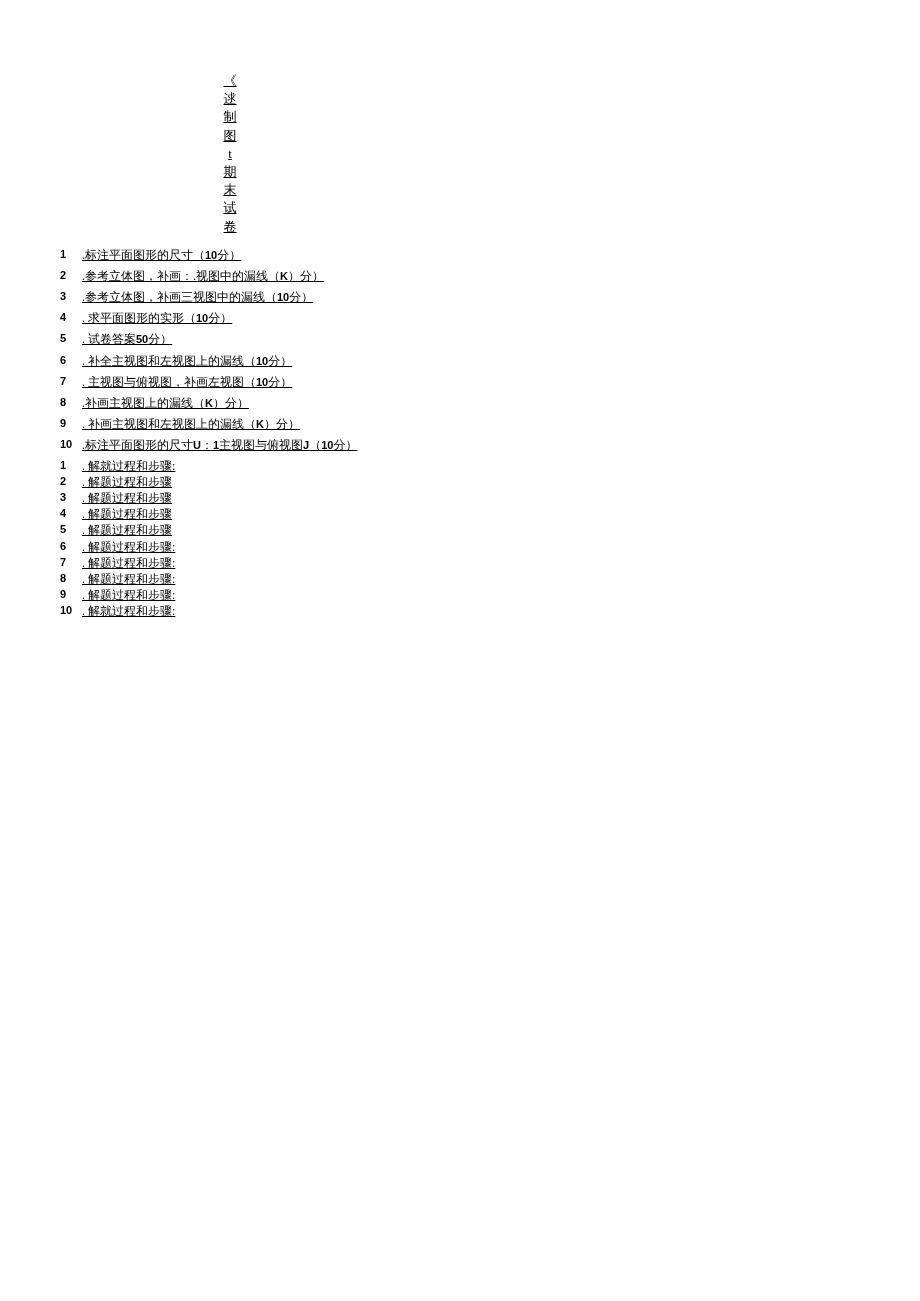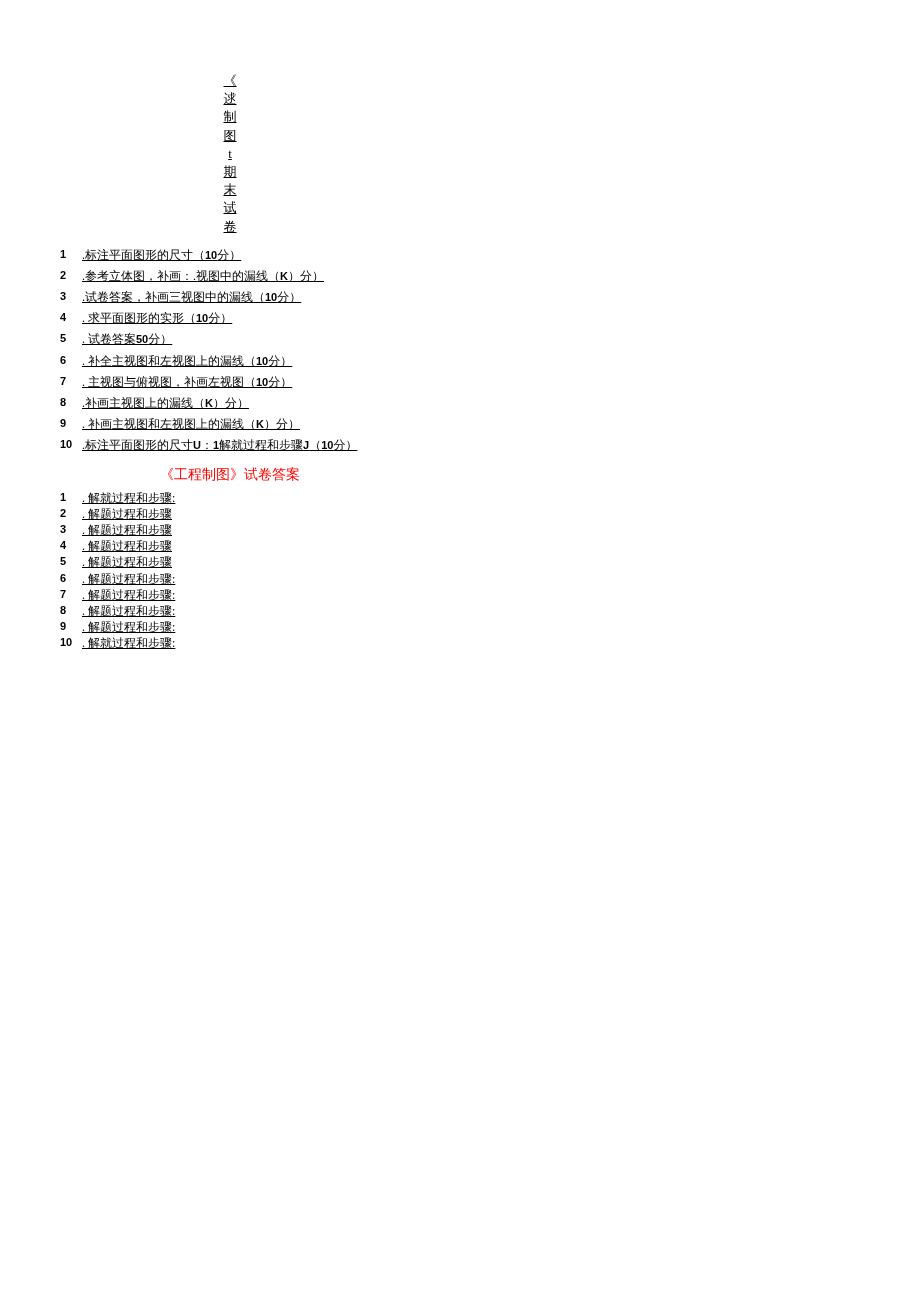--- a/index.html
+++ b/index.html
@@ -99,21 +99,21 @@
     <div class="q-row">
       <span class="q-num">1</span>
       <span class="q-text"><span>.标注平面图形的尺寸（</span><span class="bold-latin">10</span><span>分）</span></span>
     </div>
     <div class="q-row">
       <span class="q-num">2</span>
       <span class="q-text"><span>.参考立体图，补画：.视图中的漏线（</span><span class="bold-latin">K</span><span>）分）</span></span>
     </div>
     <div class="q-row">
       <span class="q-num">3</span>
-      <span class="q-text"><span>.试卷答案，补画三视图中的漏线（</span><span class="bold-latin">10</span><span>分）</span></span>
+      <span class="q-text"><span>.参考立体图，补画三视图中的漏线（</span><span class="bold-latin">10</span><span>分）</span></span>
     </div>
     <div class="q-row">
       <span class="q-num">4</span>
       <span class="q-text"><span>  . 求平面图形的实形（</span><span class="bold-latin">10</span><span>分）</span></span>
     </div>
     <div class="q-row">
       <span class="q-num">5</span>
       <span class="q-text"><span>  . 试卷答案</span><span class="bold-latin">50</span><span>分）</span></span>
     </div>
     <div class="q-row">
@@ -127,25 +127,24 @@
     <div class="q-row">
       <span class="q-num">8</span>
       <span class="q-text"><span>.补画主视图上的漏线（</span><span class="bold-latin">K</span><span>）分）</span></span>
     </div>
     <div class="q-row">
       <span class="q-num">9</span>
       <span class="q-text"><span>  . 补画主视图和左视图上的漏线（</span><span class="bold-latin">K</span><span>）分）</span></span>
     </div>
     <div class="q-row">
       <span class="q-num">10</span>
-      <span class="q-text"><span>  .标注平面图形的尺寸</span><span class="bold-latin">U</span><span>：</span><span class="bold-latin">1</span><span>解就过程和步骤</span><span class="bold-latin">J</span><span>（</span><span class="bold-latin">10</span><span>分）</span></span>
+      <span class="q-text"><span>  .标注平面图形的尺寸</span><span class="bold-latin">U</span><span>：</span><span class="bold-latin">1</span><span>主视图与俯视图</span><span class="bold-latin">J</span><span>（</span><span class="bold-latin">10</span><span>分）</span></span>
     </div>
   </div>
 
-  <div class="answer-title">《工程制图》试卷答案</div>
 
   <div class="answers">
     <div class="a-row">
       <span class="a-num">1</span>
       <span class="a-text">  . 解就过程和步骤:</span>
     </div>
     <div class="a-row">
       <span class="a-num">2</span>
       <span class="a-text">  . 解题过程和步骤</span>
     </div>

